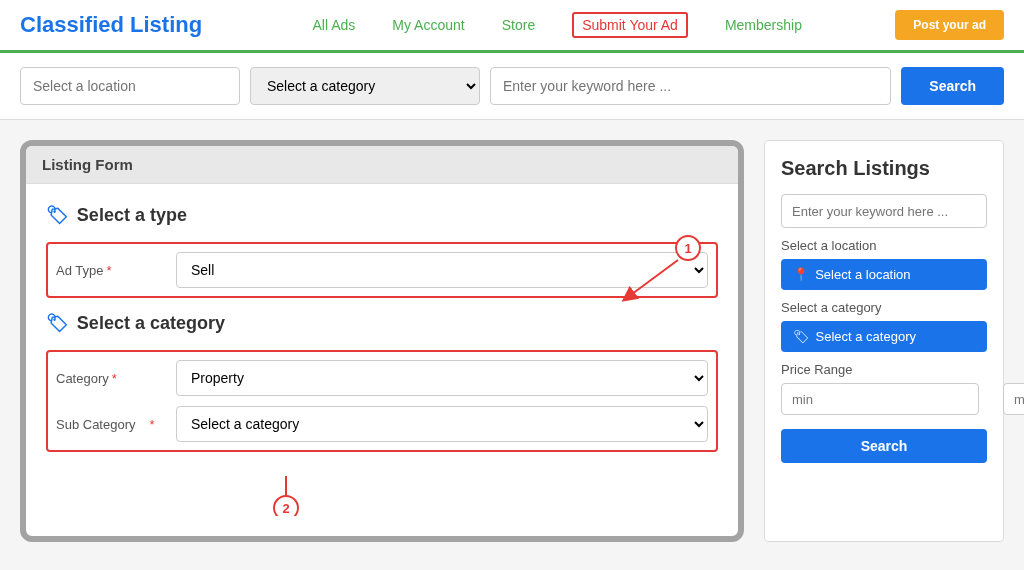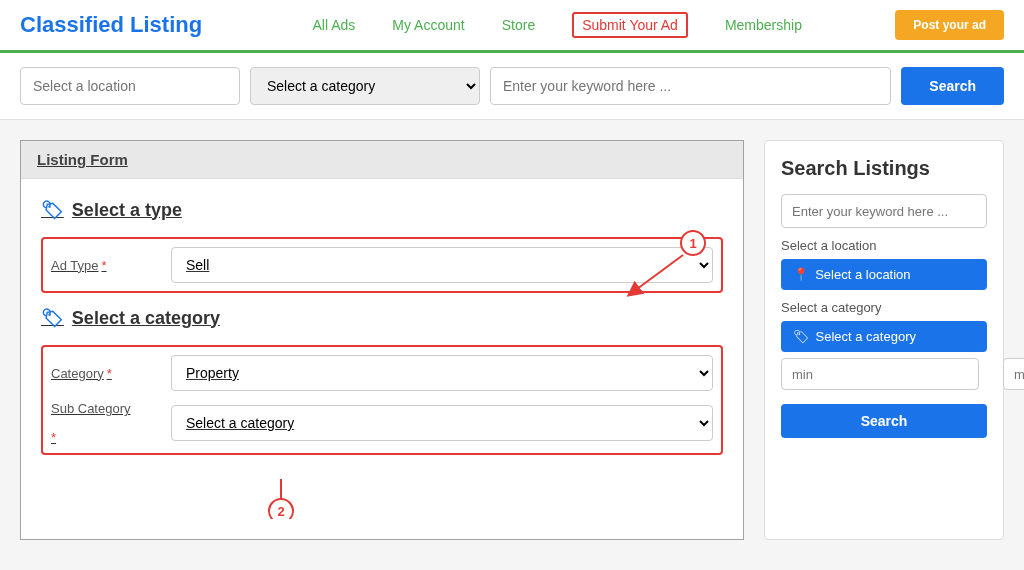--- a/index.html
+++ b/index.html
@@ -86,24 +86,23 @@
       gap: 20px;
       padding: 20px;
       max-width: 1024px;
       margin: 0 auto;
     }
 
     
     .listing-form-container {
       flex: 1;
       background: #fff;
-      border: 1px solid #a3a3a3;
-      border-radius: 0;
+      border: 6px solid #a3a3a3;
+      border-radius: 12px;
       overflow: hidden;
-      text-decoration: underline;
     }
     .listing-form-header {
       background: #e8e8e8;
       padding: 10px 16px;
       font-size: 15px;
       font-weight: 600;
       color: #444;
       border-bottom: 1px solid #ddd;
     }
     .listing-form-body {
@@ -313,21 +312,21 @@
           </div>
           <select class="form-select">
             <option>Property</option>
             <option>Vehicles</option>
             <option>Electronics</option>
             <option>Fashion</option>
             <option>Services</option>
           </select>
         </div>
         <div class="form-group">
-          <div class="form-label" style="flex-direction:column; align-items:flex-start;gap:14px;">
+          <div class="form-label" style="align-items:flex-start;gap:14px;">
             <span>Sub Category</span>
             <span class="required-star">*</span>
           </div>
           <select class="form-select">
             <option>Select a category</option>
           </select>
         </div>
       </div>
 
       <div style="position:relative; height:50px;">
@@ -351,20 +350,21 @@
       <span>📍</span>
       <span>Select a location</span>
     </button>
 
     <div class="sidebar-label">Select a category</div>
     <button class="sidebar-select-btn">
       <span>🏷</span>
       <span>Select a category</span>
     </button>
 
+    <div class="sidebar-label">Price Range</div>
     <div class="price-range">
       <input class="price-input" type="text" placeholder="min" style="">
       <input class="price-input" type="text" placeholder="max" style="">
     </div>
 
     <button class="search-btn-sidebar">Search</button>
   </div>
 
 </div>
 

